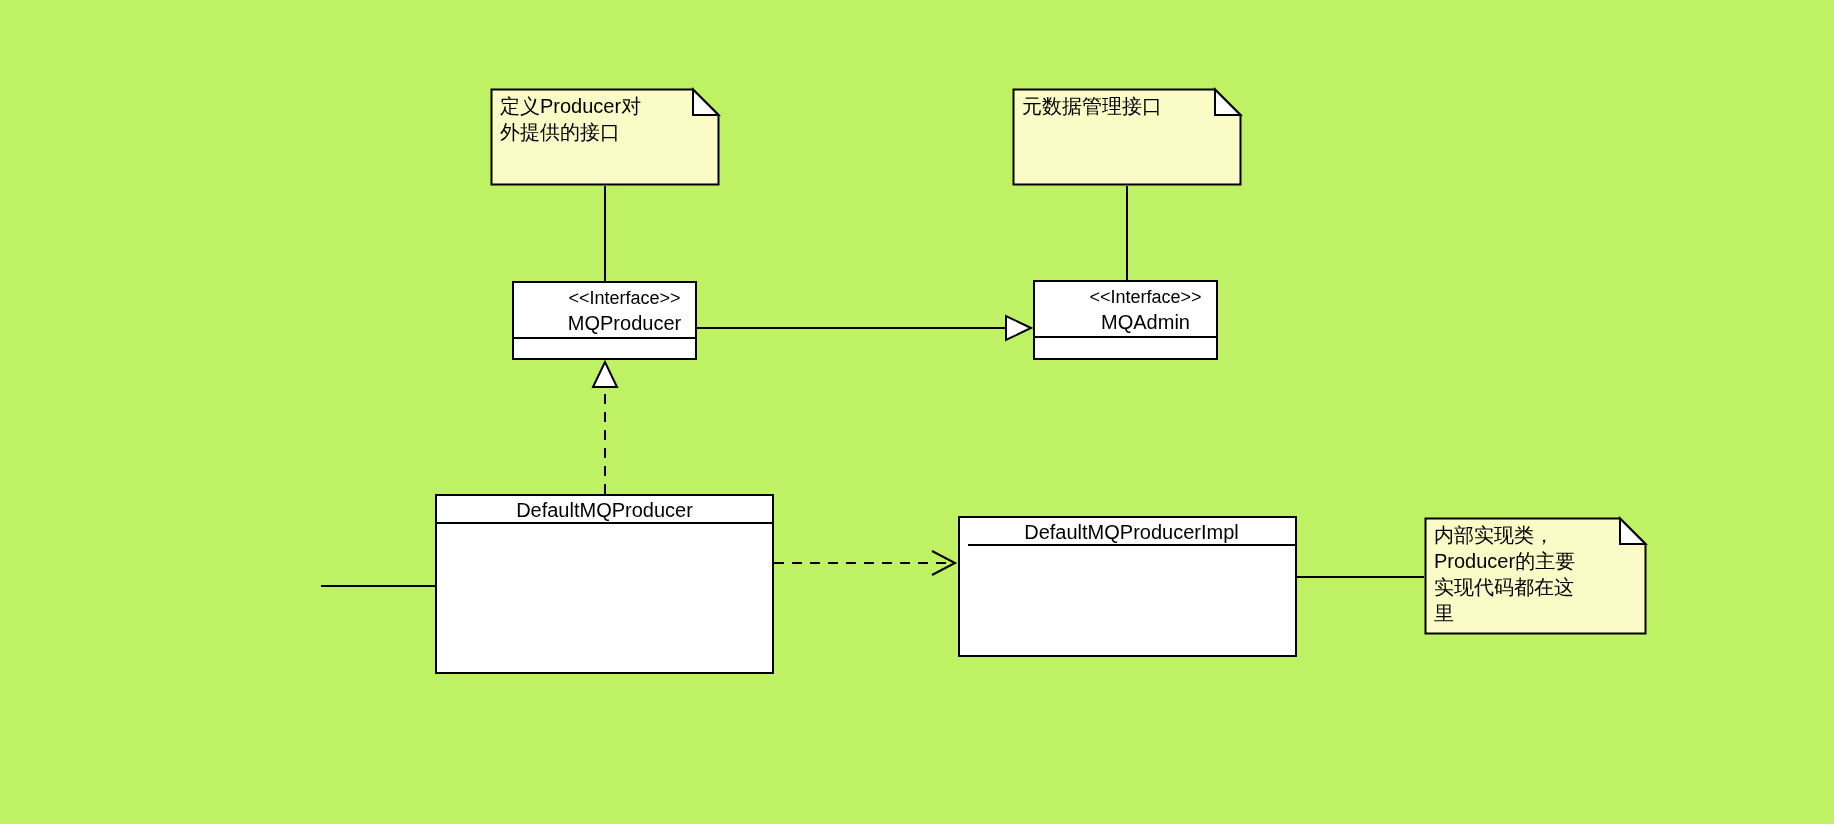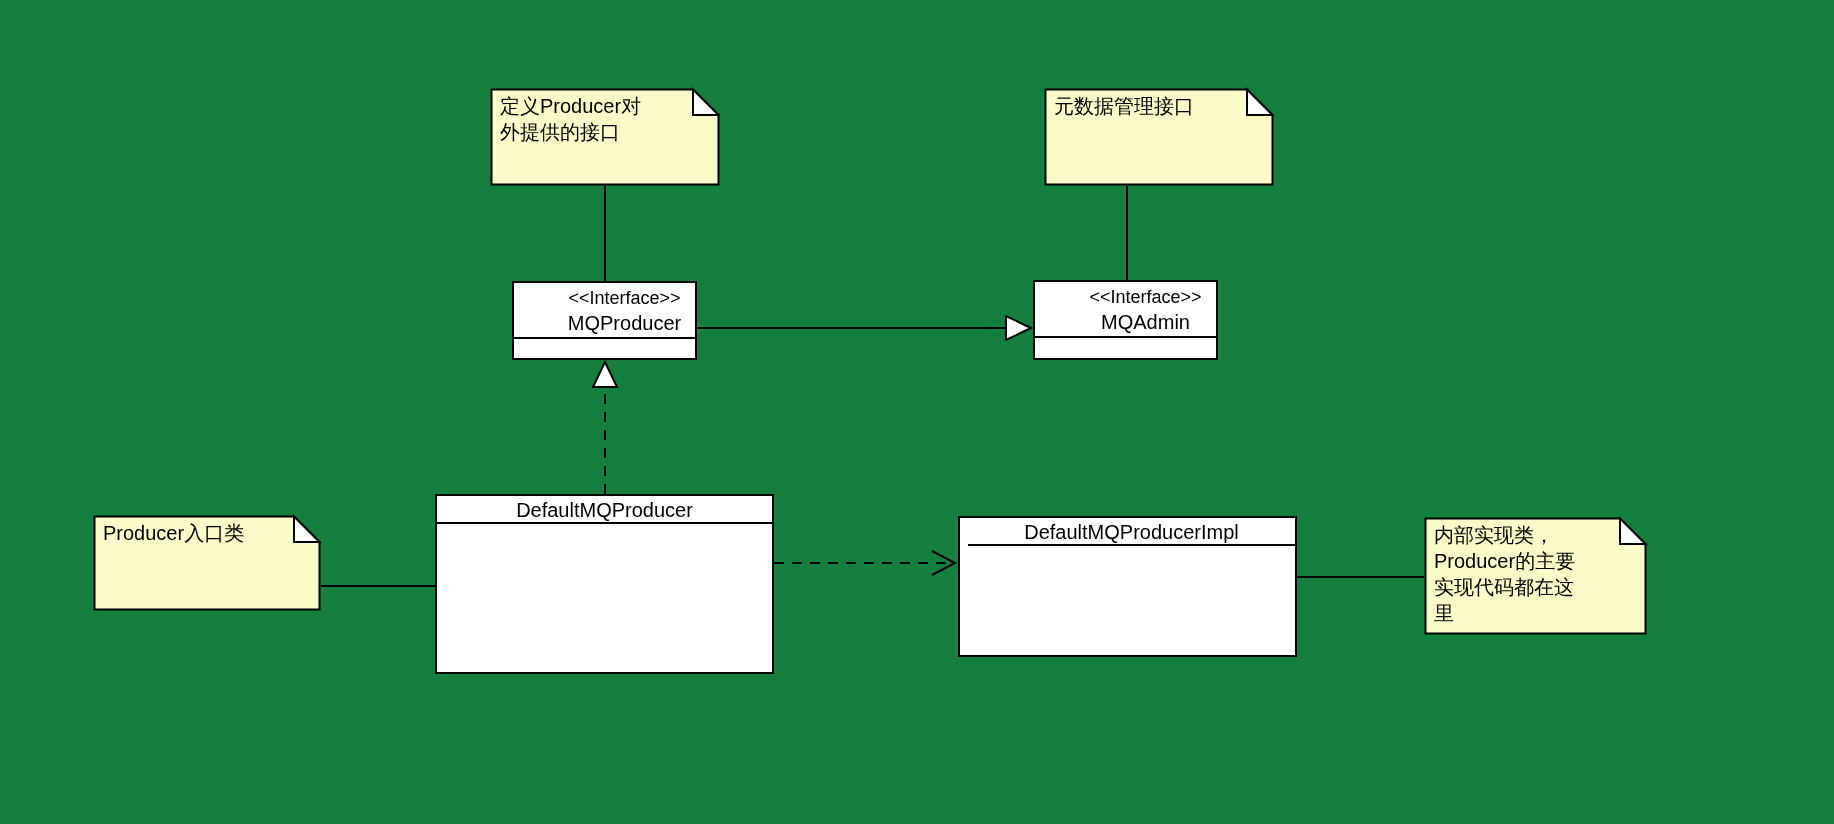--- a/index.html
+++ b/index.html
@@ -4,21 +4,21 @@
 <style>
   html, body { margin: 0; padding: 0; }
   body {
     font-family: "Liberation Sans", "DejaVu Sans", sans-serif;
     background: #ffffff;
   }
   .canvas {
     position: relative;
     width: 1834px;
     height: 824px;
-    background: #15803d;
+    background: #bef264;
     overflow: hidden;
   }
   .connectors {
     position: absolute;
     left: 0; top: 0;
     width: 1834px; height: 824px;
     z-index: 1;
   }
   
   .note {
@@ -102,21 +102,21 @@
 
   <div class="note" style="left:490px; top:88px; width:230px; height:98px;">
     <svg class="note-shape" width="230" height="98">
       <polygon points="1.5,1.5 203,1.5 228.5,27 228.5,96.5 1.5,96.5" fill="#FBFBC8" stroke="#000" stroke-width="2"></polygon>
       <polygon points="203,1.5 228.5,27 203,27" fill="#ffffff" stroke="#000" stroke-width="2"></polygon>
     </svg>
     <div class="note-text">定义Producer对
 外提供的接口</div>
   </div>
 
-  <div class="note" style="left:1012px; top:88px; width:230px; height:98px;margin-left:32px;">
+  <div class="note" style="left:1012px; top:88px; width:230px; height:98px;">
     <svg class="note-shape" width="230" height="98">
       <polygon points="1.5,1.5 203,1.5 228.5,27 228.5,96.5 1.5,96.5" fill="#FBFBC8" stroke="#000" stroke-width="2"></polygon>
       <polygon points="203,1.5 228.5,27 203,27" fill="#ffffff" stroke="#000" stroke-width="2"></polygon>
     </svg>
     <div class="note-text">元数据管理接口</div>
   </div>
 
   <div class="uml-box iface" style="left:512px; top:281px; width:185px; height:79px;">
     <div class="uml-head">
       <div class="stereotype">&lt;&lt;Interface&gt;&gt;</div>
@@ -140,27 +140,20 @@
     <div class="uml-body"></div>
   </div>
 
   <div class="uml-box cls" style="left:958px; top:516px; width:339px; height:141px;padding-left:8px;">
     <div class="uml-head">
       <div class="uml-name">DefaultMQProducerImpl</div>
     </div>
     <div class="uml-body"></div>
   </div>
 
-  <div class="note" style="left:93px; top:515px; width:228px; height:96px;">
-    <svg class="note-shape" width="228" height="96">
-      <polygon points="1.5,1.5 201,1.5 226.5,27 226.5,94.5 1.5,94.5" fill="#FBFBC8" stroke="#000" stroke-width="2"></polygon>
-      <polygon points="201,1.5 226.5,27 201,27" fill="#ffffff" stroke="#000" stroke-width="2"></polygon>
-    </svg>
-    <div class="note-text">Producer入口类</div>
-  </div>
 
   <div class="note" style="left:1424px; top:517px; width:223px; height:110px;">
     <svg class="note-shape" width="223" height="118">
       <polygon points="1.5,1.5 196,1.5 221.5,27 221.5,116.5 1.5,116.5" fill="#FBFBC8" stroke="#000" stroke-width="2"></polygon>
       <polygon points="196,1.5 221.5,27 196,27" fill="#ffffff" stroke="#000" stroke-width="2"></polygon>
     </svg>
     <div class="note-text">内部实现类，
 Producer的主要
 实现代码都在这
 里</div>

